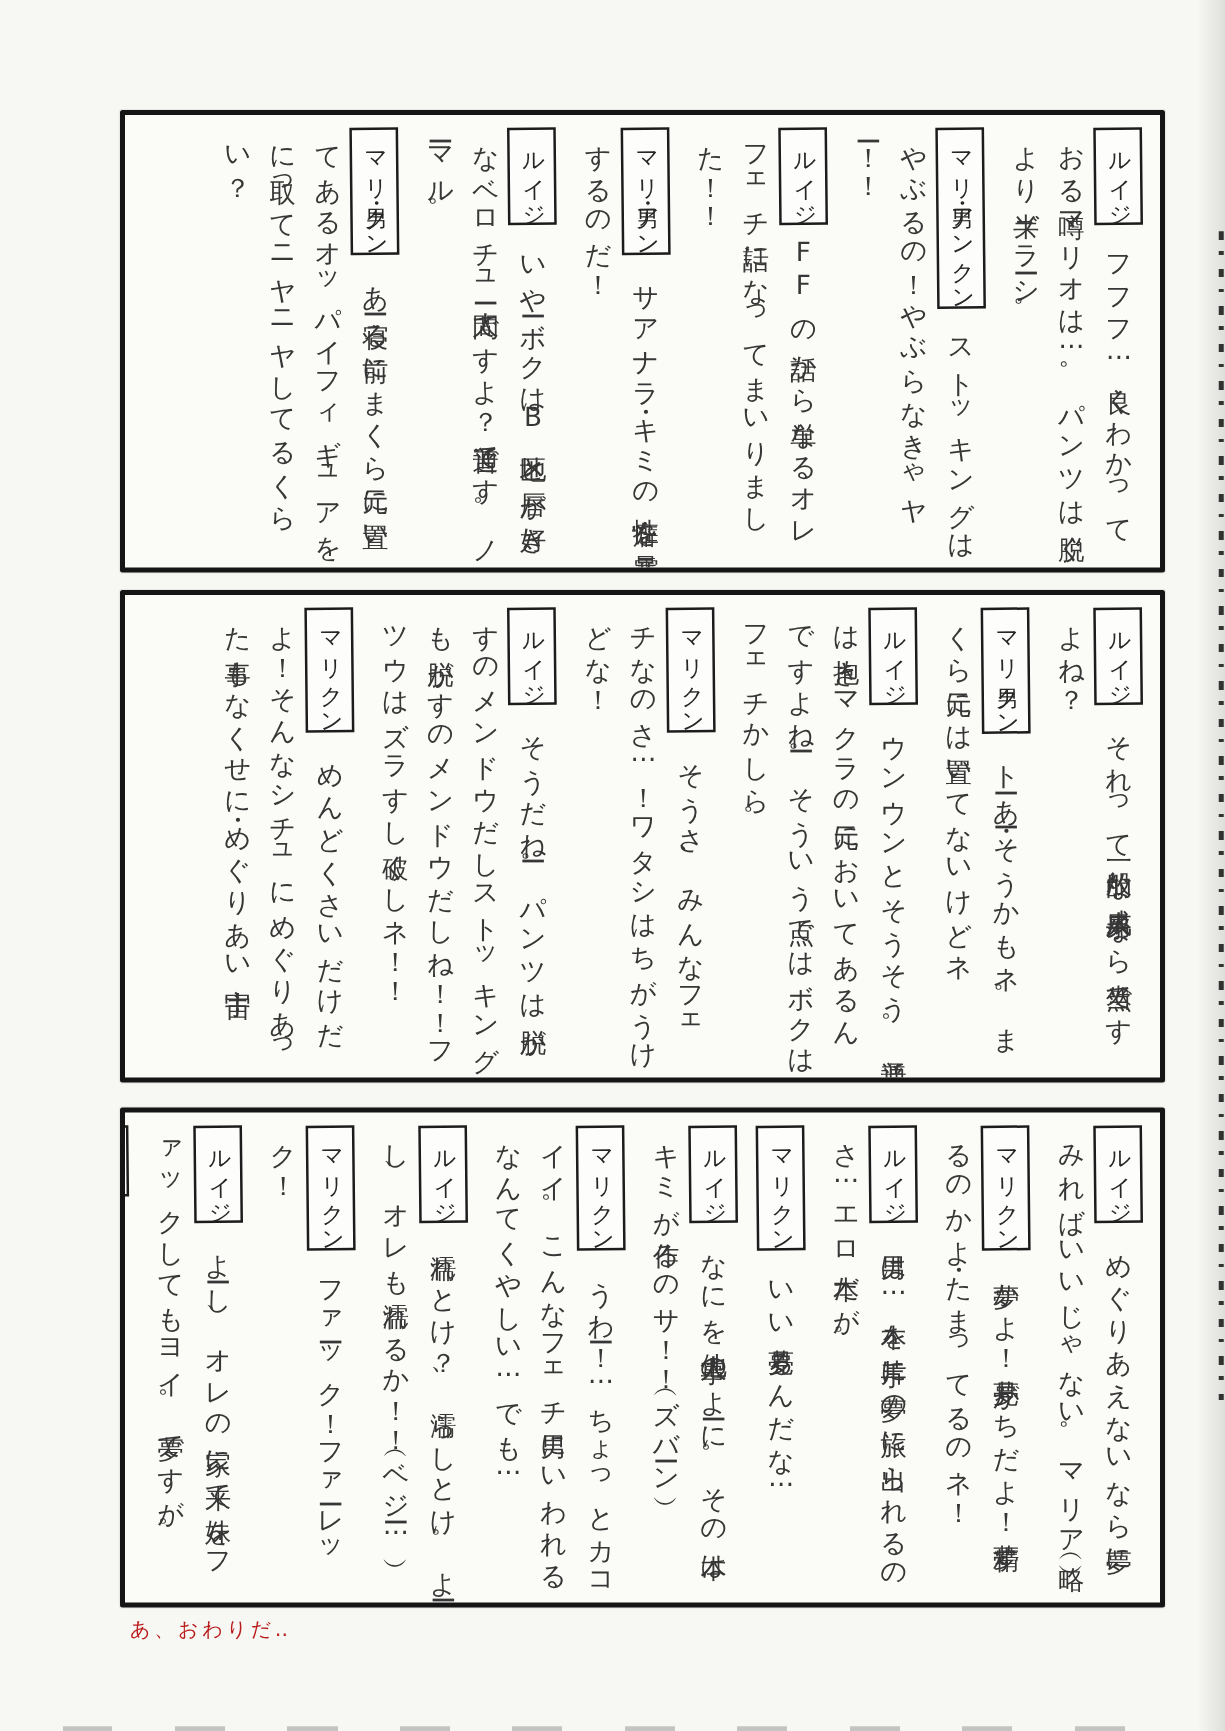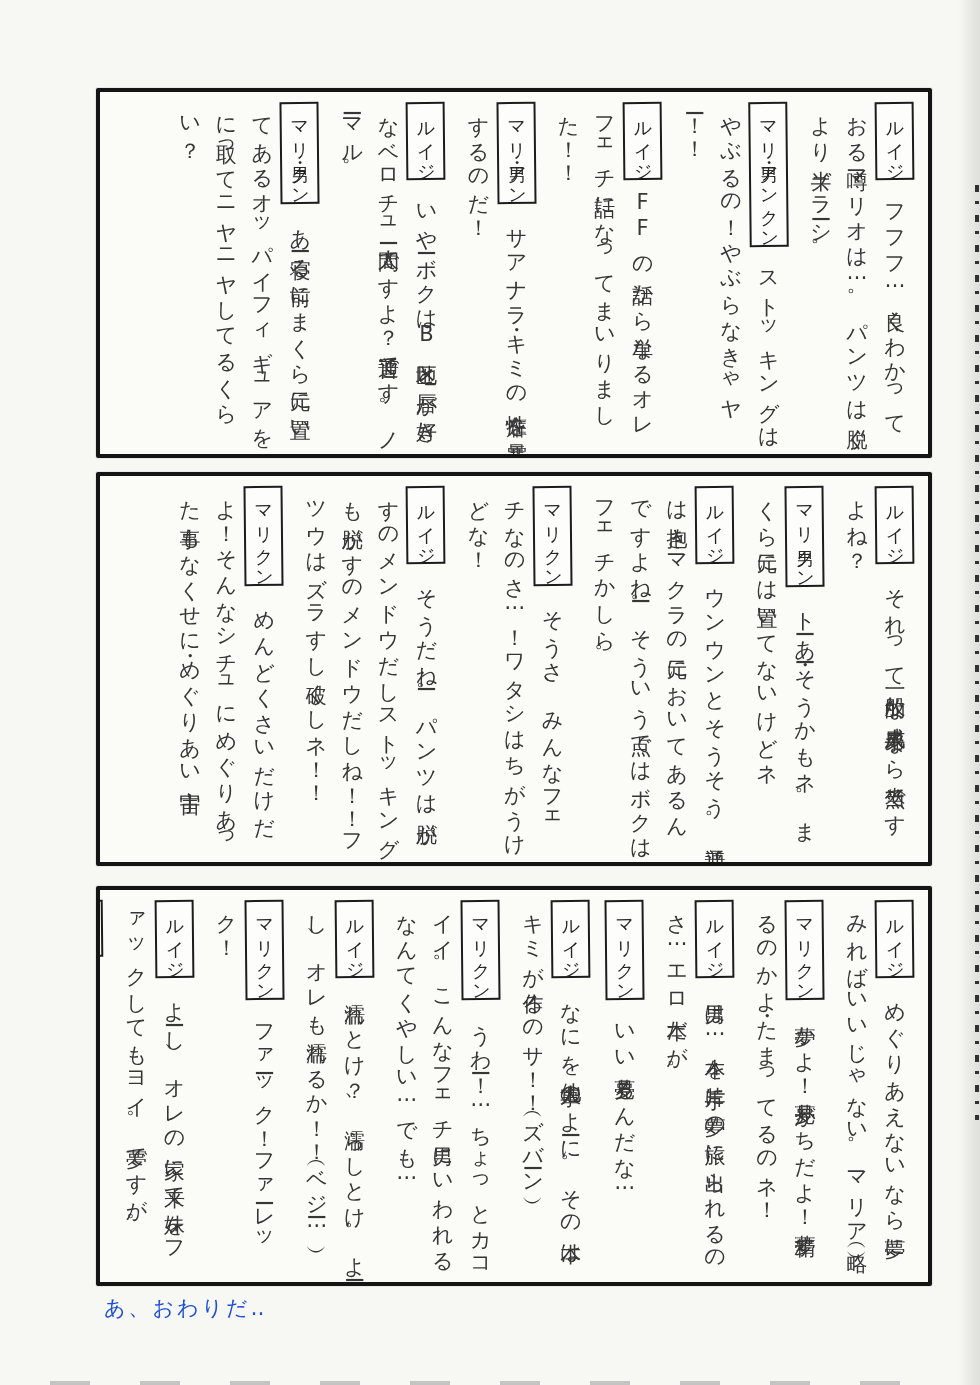--- a/index.html
+++ b/index.html
@@ -58,21 +58,21 @@
     padding:5px 2px;
     margin-bottom:10px;
     font-size:18px;
     letter-spacing:1px;
     background:#fdfdfb;
     transform:rotate(-.6deg);
   }
   .speech-text{opacity:.92;}
   .footer-note{
     position:absolute;left:104px;top:1294px;
-    font-size:21px;letter-spacing:3px;color:#1d4ed8;
+    font-size:16px;letter-spacing:3px;color:#b91c1c;
   }
 </style>
 </head>
 <body>
 
 <div class="page">
 
   <div class="scan-edge"></div>
   <div class="scan-bottom"></div>
 

